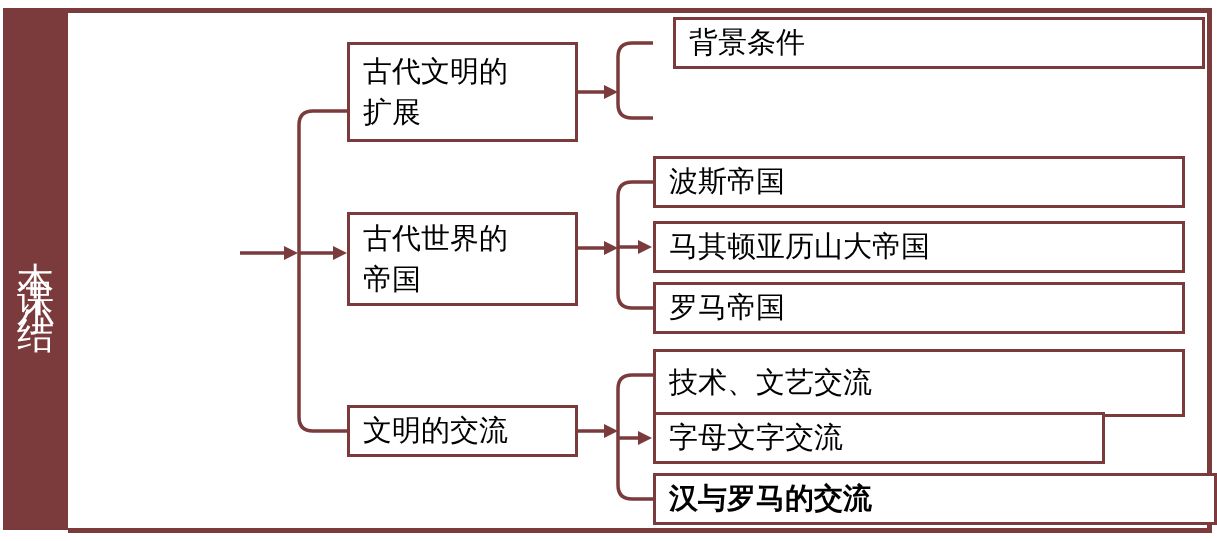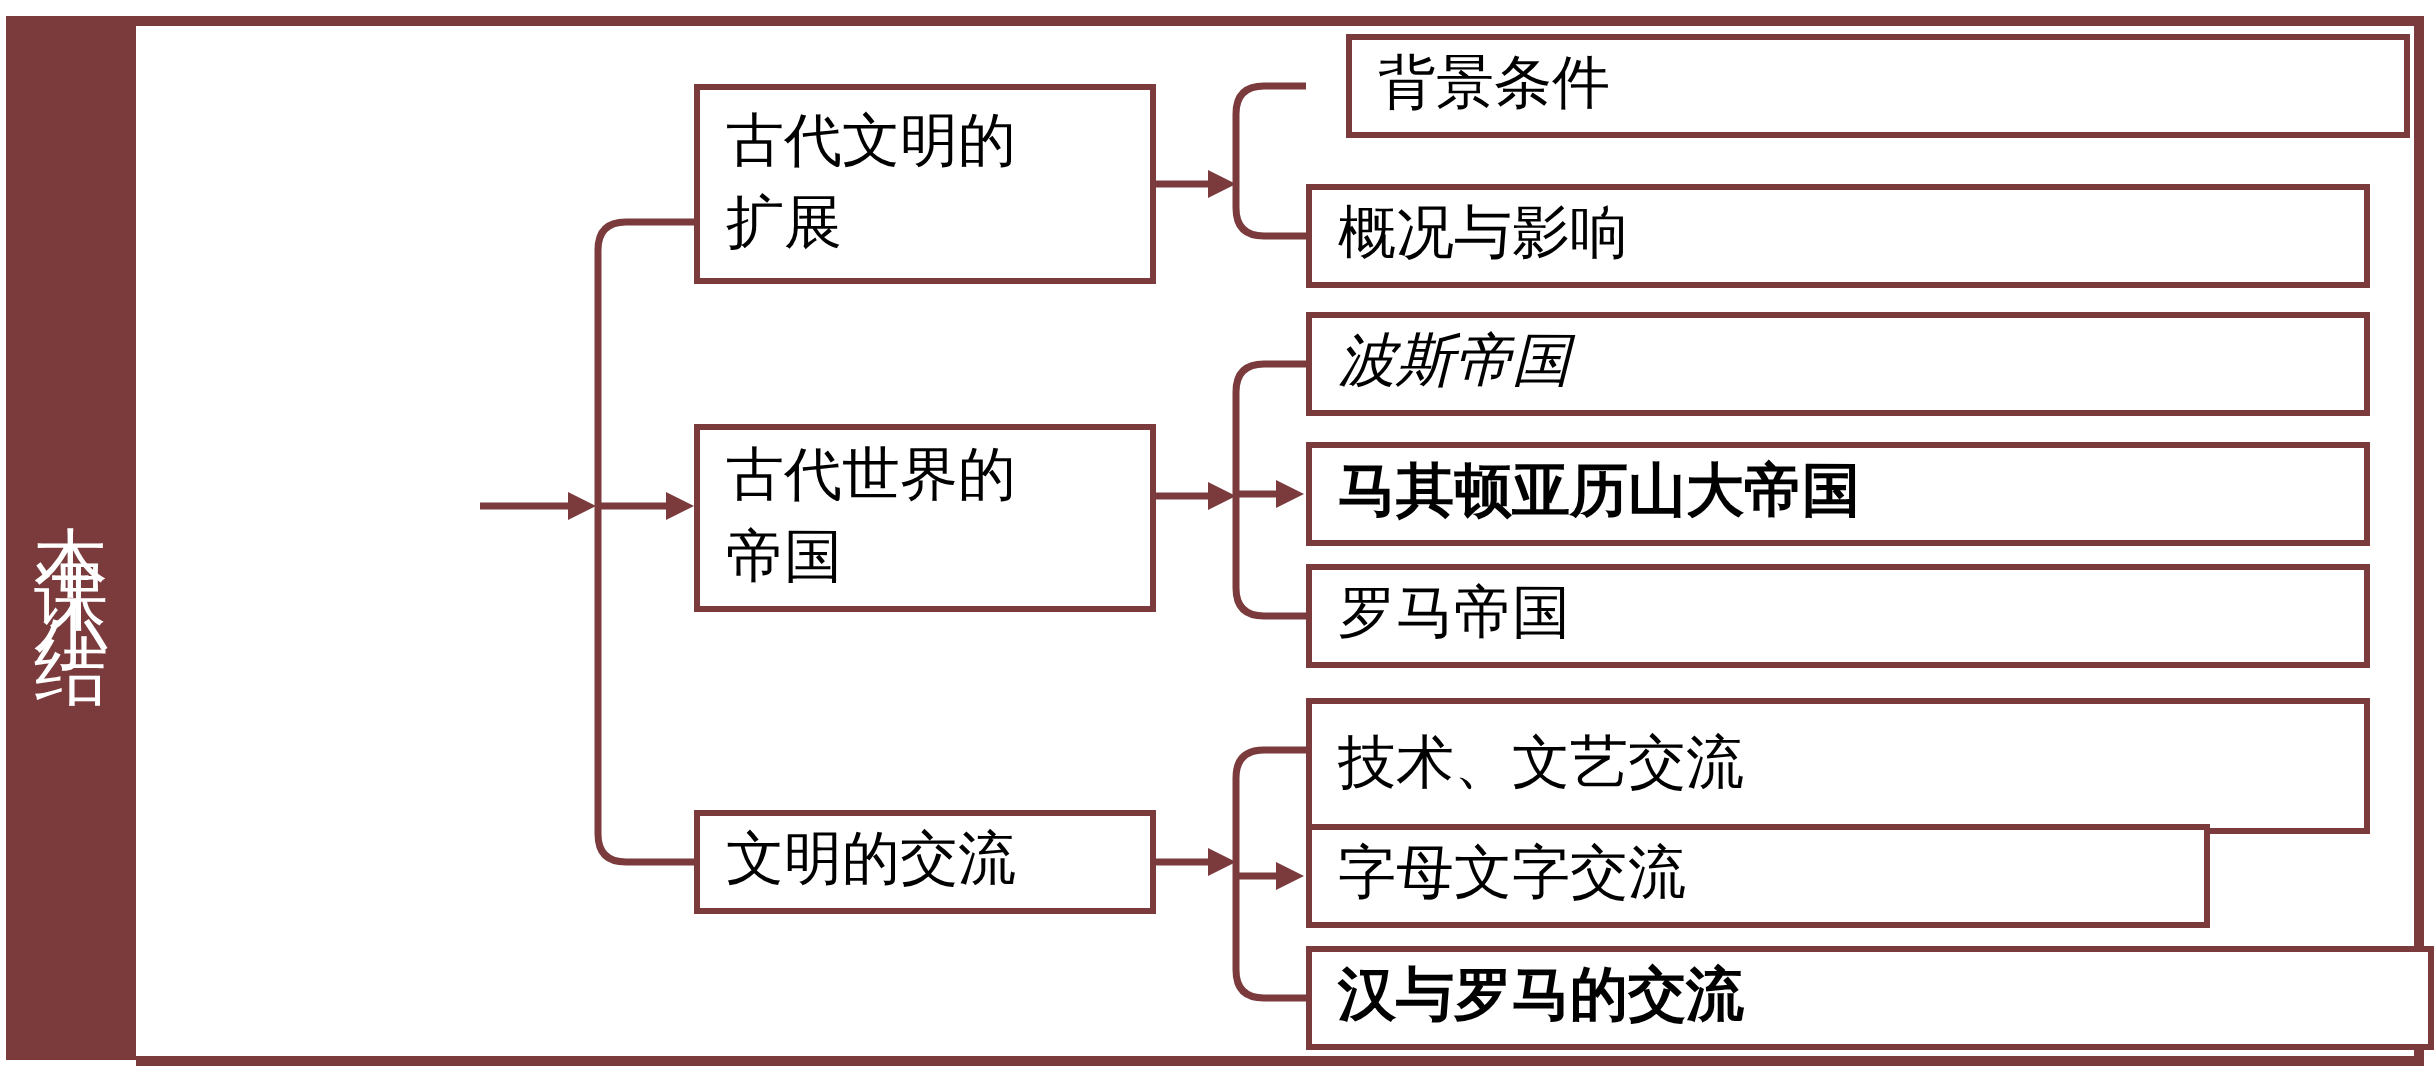--- a/index.html
+++ b/index.html
@@ -124,23 +124,22 @@
   </svg>
 
 
   <div class="node" style="left:347px; top:212px; width:231px; height:94px;">古代世界的
 帝国</div>
   <div class="node" style="left:347px; top:42px; width:231px; height:100px;">古代文明的
 扩展</div>
   <div class="node" style="left:347px; top:405px; width:231px; height:52px;">文明的交流</div>
 
   <div class="node" style="left:653px; top:17px; width:532px; height:52px;margin-left:20px;">背景条件</div>
-  <div class="node" style="left:653px; top:92px; width:532px; height:52px;">概况与影响</div>
 
-  <div class="node" style="left:653px; top:156px; width:532px; height:52px;font-style:italic;">波斯帝国</div>
-  <div class="node" style="left:653px; top:221px; width:532px; height:52px;font-weight:bold;">马其顿亚历山大帝国</div>
+  <div class="node" style="left:653px; top:156px; width:532px; height:52px;">波斯帝国</div>
+  <div class="node" style="left:653px; top:221px; width:532px; height:52px;">马其顿亚历山大帝国</div>
   <div class="node" style="left:653px; top:282px; width:532px; height:52px;">罗马帝国</div>
 
   <div class="node" style="left:653px; top:349px; width:532px; height:68px;">技术、文艺交流</div>
   <div class="node" style="left:653px; top:412px; width:452px; height:52px;">字母文字交流</div>
   <div class="node" style="left:653px; top:473px; width:564px; height:52px;font-weight:bold;">汉与罗马的交流</div>
 
 </div>
 
 </body></html>

